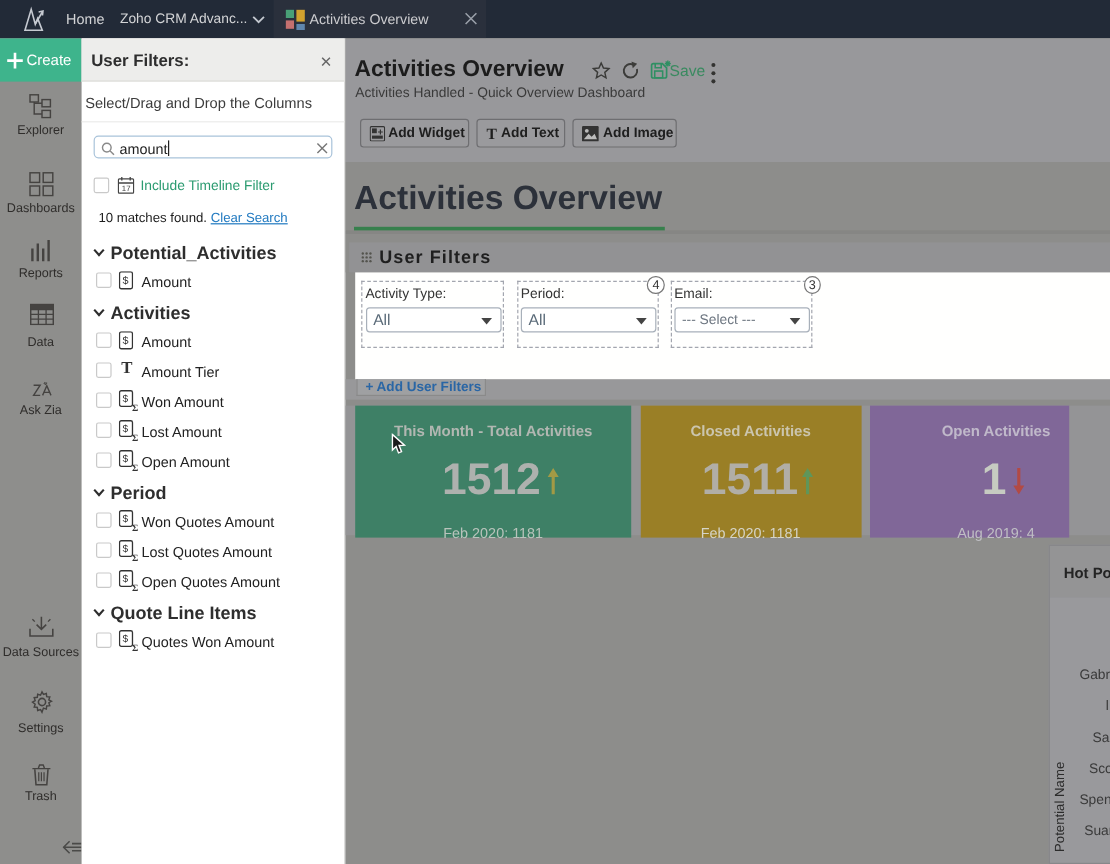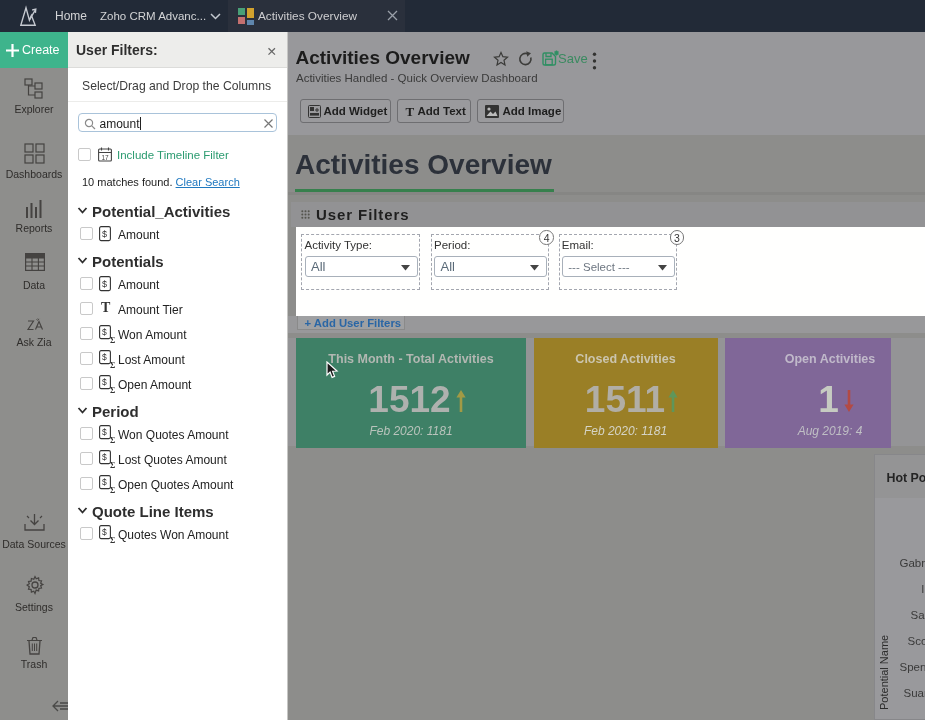--- a/index.html
+++ b/index.html
@@ -30,21 +30,21 @@
 
 
 #main { position:absolute; left:288px; top:32px; width:637px; height:688px; background:#8d8d8b; }
 #mainhead { position:absolute; left:0; top:0; width:637px; height:103px; background:#98989b; }
 .btn { position:absolute; top:67px; height:24px; border:1px solid #6e6e71; border-radius:3px; background:#9a9a9d; font-size:11.5px; font-weight:bold; color:#1e1e1e; white-space:nowrap; }
 
 
 .card { position:absolute; top:305.5px; height:110px; text-align:center; }
 .card .t { font-size:12.5px; font-weight:bold; margin-top:14px; }
 .card .n { font-size:37px; font-weight:bold; margin-top:15px; line-height:38px;padding-left:12px; }
-.card .s { font-size:12px; margin-top:5px;font-style:italic; }
+.card .s { font-size:12px; margin-top:18px; }
 
 
 .cpanel { position:absolute; top:422px; height:266px; overflow:hidden; background:#99999c; border:1px solid #87878a; }
 .cpanel .hd { position:absolute; left:0; top:0; width:100%; height:43px; background:#949495; }
 .cpanel .hd span { position:absolute; left:18px; top:16px; font-size:12.4px; font-weight:bold; color:#242424; }
 </style>
 </head>
 <body>
 
 <div id="topbar">
@@ -137,21 +137,21 @@
   <svg class="abs" style="left:52px;top:668px" width="16" height="12" viewBox="0 0 16 12">
     <path d="M6 1 L1 6 L6 11 M1 6 H16 M8 3 H16 M8 9 H16" fill="none" stroke="#4a4a48" stroke-width="1.3"></path>
   </svg>
 </div>
 
 <div id="panel">
   <div id="panelhead">
     <span class="t">User Filters:</span>
     <span class="x">✕</span>
   </div>
-  <div class="abs" style="left:14px;top:47px;font-size:12.2px;color:#3c3c3c">Select/Drag and Drop the Columns</div>
+  <div class="abs" style="left:3px;top:47px;font-size:12.2px;color:#3c3c3c">Select/Drag and Drop the Columns</div>
   <div class="abs" style="left:0;top:69px;width:219px;height:1px;background:#ececea"></div>
 
   <div class="abs" style="left:9.5px;top:81px;width:199px;height:19px;border:1px solid #a9c3da;border-radius:4px;background:#fff">
     <svg class="abs" style="left:5px;top:3.5px" width="12" height="12" viewBox="0 0 12 12">
         <circle cx="5" cy="5" r="3.6" fill="none" stroke="#8a8a8a" stroke-width="1.2"></circle>
         <path d="M7.8 7.8 L11 11" stroke="#8a8a8a" stroke-width="1.2"></path>
       </svg>
     <span class="abs" style="left:21px;top:2.5px;font-size:12px;color:#1d1d1d">amount</span>
     <div class="abs" style="left:61px;top:2.5px;width:1.3px;height:13.5px;background:#222"></div>
     <svg class="abs" style="left:184px;top:4px" width="11" height="11" viewBox="0 0 11 11">
@@ -176,21 +176,21 @@
   <div class="cb" style="left:11.5px;top:195px"></div>
   <svg class="abs" style="left:31px;top:194px" width="12" height="16" viewBox="0 0 12 16">
       <rect x="0.6" y="0.6" width="10.8" height="14" rx="1.5" fill="none" stroke="#333" stroke-width="1.1"></rect>
       <text x="3" y="11" font-size="9" fill="#333">$</text>
     </svg>
   <div class="itemtxt" style="top:196.0px">Amount</div>
 
   <svg class="chev" style="top:223px" viewBox="0 0 11 11">
       <path d="M1.5 3 L5.5 7.5 L9.5 3" fill="none" stroke="#2e2e2e" stroke-width="1.8"></path>
     </svg>
-  <div class="grouphdr" style="top:221px">Potentials</div>
+  <div class="grouphdr" style="top:221px">Activities</div>
 
   <div class="cb" style="left:11.5px;top:245px"></div>
   <svg class="abs" style="left:31px;top:244px" width="12" height="16" viewBox="0 0 12 16">
       <rect x="0.6" y="0.6" width="10.8" height="14" rx="1.5" fill="none" stroke="#333" stroke-width="1.1"></rect>
       <text x="3" y="11" font-size="9" fill="#333">$</text>
     </svg>
   <div class="itemtxt" style="top:246.0px">Amount</div>
 
   <div class="cb" style="left:11.5px;top:270px"></div>
   <div class="abs" style="left:33px;top:268px;font-family:'Liberation Serif',serif;font-size:14px;font-weight:bold;color:#333">T</div>

